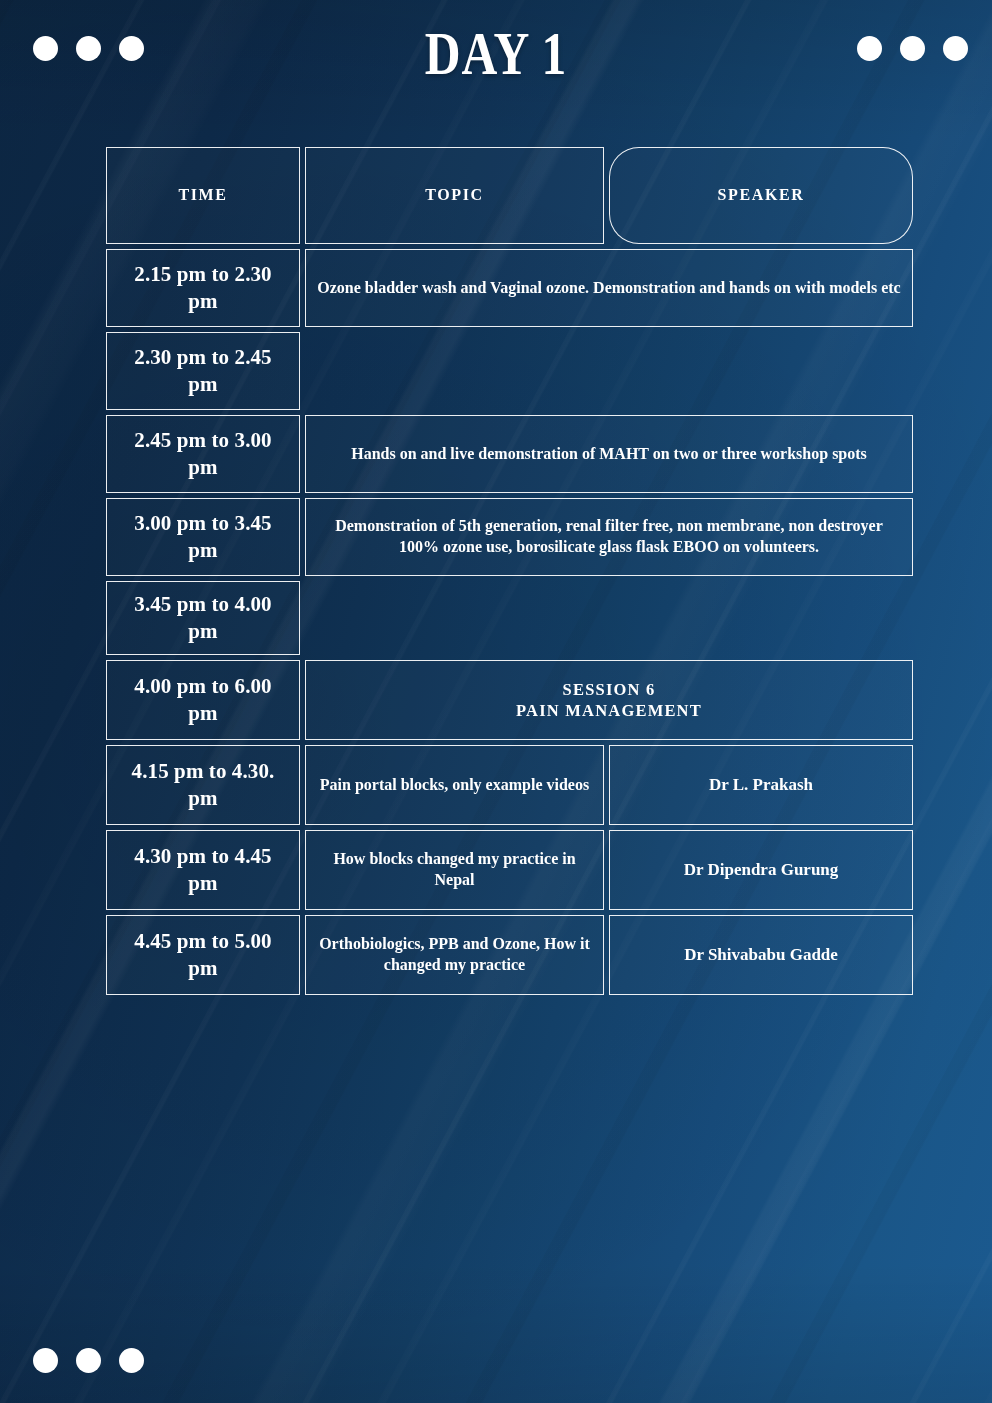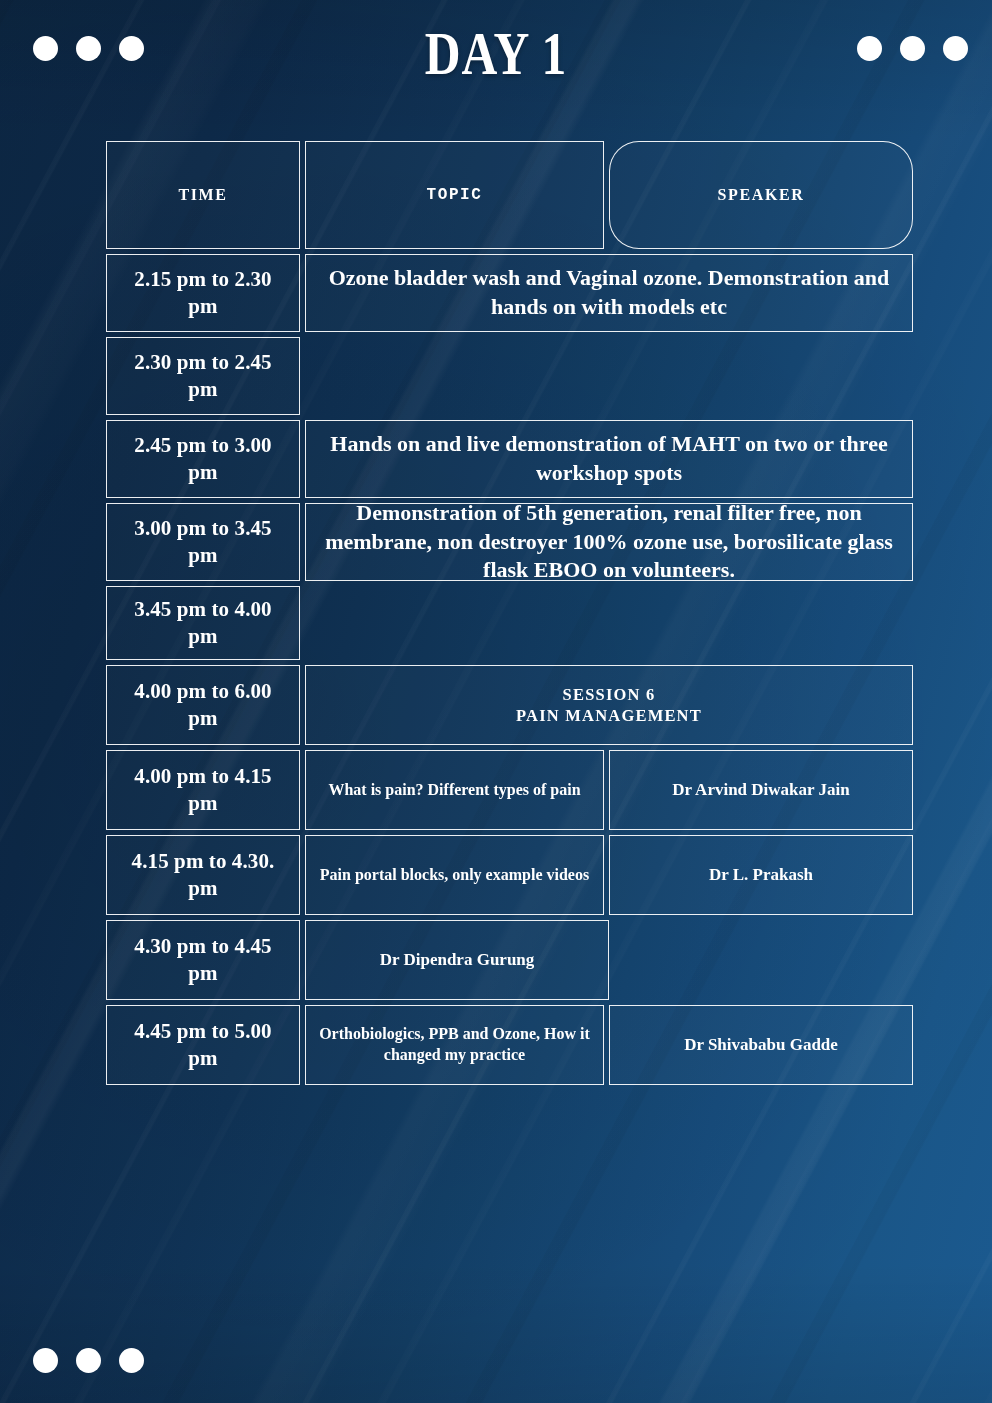--- a/index.html
+++ b/index.html
@@ -137,24 +137,24 @@
     padding: 6px 10px;
     font-weight: 700;
     background: rgba(255,255,255,0.018);
     line-height: 1.30;
   }
   .cell + .cell { margin-left: 5px; }
 
   .c-time   { width: 194px; flex: 0 0 194px; font-size: 21px; letter-spacing: 0.1px; }
   .c-topic  { width: 299px; flex: 0 0 299px; font-size: 16px; }
   .c-speaker{ width: 304px; flex: 0 0 304px; font-size: 17px; }
-  .c-wide   { flex: 1 1 auto; font-size: 22px; }
-
-  .row-header .cell { font-size: 16px; letter-spacing: 1.6px; height: 108px; }
-  .row-header .c-topic { width: 299px; flex: 0 0 299px; font-family: Liberation Mono, monospace; }
+  .c-wide   { flex: 1 1 auto; font-size: 16px; }
+
+  .row-header .cell { font-size: 16px; letter-spacing: 1.6px; height: 97px; margin-top: 6px; }
+  .row-header .c-topic { width: 299px; flex: 0 0 299px; }
   .row-header .c-speaker { width: 304px; flex: 0 0 304px; border-radius: 30px; }
 
   .h-78  { height: 78px; }
   .h-80  { height: 80px; }
   .h-74  { height: 74px; }
 
   .session-line { display: block; }
   .session-block { letter-spacing: 1.2px; font-size: 16.5px; }
 </style>
 </head>
@@ -220,34 +220,30 @@
     <div class="trow">
       <div class="cell c-time h-80">4.00 pm to 6.00 pm</div>
       <div class="cell c-wide h-80 session-block">
         <div>
           <span class="session-line">SESSION 6</span>
           <span class="session-line">PAIN MANAGEMENT</span>
         </div>
       </div>
     </div>
 
-    <div class="trow">
-      <div class="cell c-time h-80">4.00 pm to 4.15 pm</div>
-      <div class="cell c-topic h-80">What is pain? Different types of pain</div>
-      <div class="cell c-speaker h-80">Dr Arvind Diwakar Jain</div>
-    </div>
 
     <div class="trow">
       <div class="cell c-time h-80">4.15 pm to 4.30. pm</div>
       <div class="cell c-topic h-80">Pain portal blocks, only example videos</div>
       <div class="cell c-speaker h-80">Dr L. Prakash</div>
     </div>
 
     <div class="trow">
       <div class="cell c-time h-80">4.30 pm to 4.45 pm</div>
+      <div class="cell c-topic h-80">How blocks changed my practice in Nepal</div>
       <div class="cell c-speaker h-80">Dr Dipendra Gurung</div>
     </div>
 
     <div class="trow">
       <div class="cell c-time h-80">4.45 pm to 5.00 pm</div>
       <div class="cell c-topic h-80">Orthobiologics, PPB and Ozone, How it changed my practice</div>
       <div class="cell c-speaker h-80">Dr Shivababu Gadde</div>
     </div>
 
 

